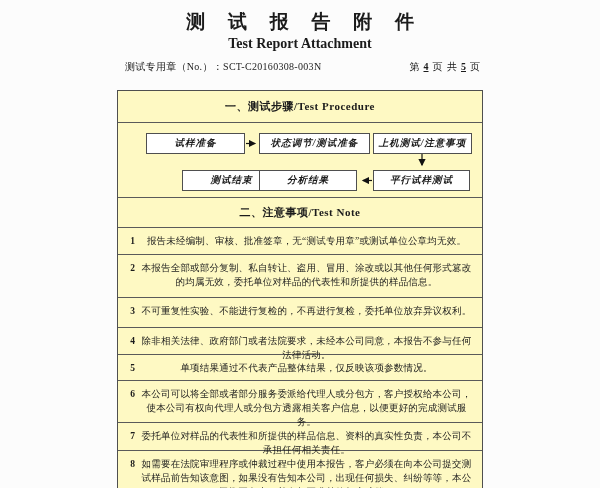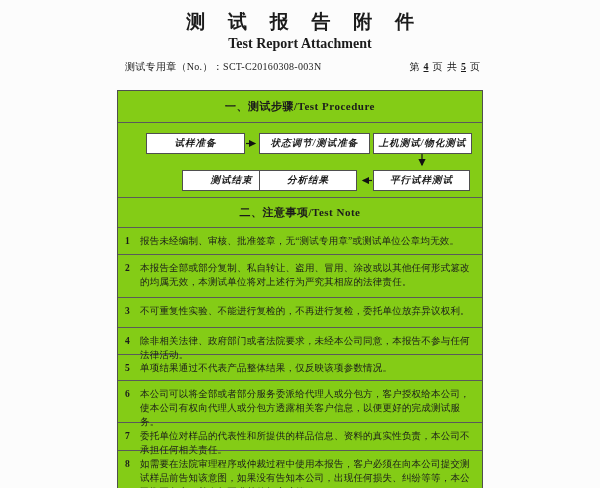--- a/index.html
+++ b/index.html
@@ -33,22 +33,23 @@
     font-size:10px;
   }
   .meta-left span { letter-spacing:0.3px; }
   .page-ind span { margin:0 1px; }
   .pg-num { text-decoration:underline; font-weight:bold; padding:0 2px; }
 
   .doc-table {
     position:absolute;
     left:117px; top:90px; width:366px;
     border:1px solid #4f4f4f;
-    background:#84cc16;
+    background:#fef9c3;
     box-sizing:border-box;
+    text-align:center;
   }
   .t-row { border-top:1px solid #5a5a5a; box-sizing:border-box; }
   .t-row:first-child { border-top:none; }
   .section-header {
     height:31px;
     display:flex; align-items:center; justify-content:center;
     font-weight:bold; font-size:11px;
     letter-spacing:0.5px;
   }
   .flow {
@@ -115,35 +116,35 @@
         </marker>
       </defs>
       <line x1="128" y1="20.5" x2="137" y2="20.5" stroke="#111" stroke-width="1.2" marker-end="url(#ah)"></line>
       <line x1="240" y1="20.5" x2="250" y2="20.5" stroke="#111" stroke-width="1.2" marker-end="url(#ah)"></line>
       <line x1="304" y1="31" x2="304" y2="42" stroke="#111" stroke-width="1.2" marker-end="url(#ah)"></line>
       <line x1="254" y1="57.5" x2="245" y2="57.5" stroke="#111" stroke-width="1.2" marker-end="url(#ah)"></line>
       <line x1="140" y1="57.5" x2="132" y2="57.5" stroke="#111" stroke-width="1.2" marker-end="url(#ah)"></line>
     </svg>
     <div class="fbox b1">试样准备</div>
     <div class="fbox b2">状态调节/测试准备</div>
-    <div class="fbox b3">上机测试/物化测试</div>
+    <div class="fbox b3">上机测试/注意事项</div>
     <div class="fbox b4">测试结束</div>
     <div class="fbox b5">分析结果</div>
     <div class="fbox b6">平行试样测试</div>
   </div>
 
   <div class="t-row section-header" style="height:30px">二、注意事项/Test Note</div>
 
   <div class="t-row note h27">
     <span class="note-no">1</span>
     <span class="note-text">报告未经编制、审核、批准签章，无“测试专用章”或测试单位公章均无效。</span>
   </div>
   <div class="t-row note h43">
     <span class="note-no">2</span>
-    <span class="note-text">本报告全部或部分复制、私自转让、盗用、冒用、涂改或以其他任何形式篡改的均属无效，本测试单位将对上述行为严究其相应的法律责任。</span>
+    <span class="note-text">本报告全部或部分复制、私自转让、盗用、冒用、涂改或以其他任何形式篡改的均属无效，委托单位对样品的代表性和所提供的样品信息。</span>
   </div>
   <div class="t-row note h30">
     <span class="note-no">3</span>
     <span class="note-text">不可重复性实验、不能进行复检的，不再进行复检，委托单位放弃异议权利。</span>
   </div>
   <div class="t-row note h27">
     <span class="note-no">4</span>
     <span class="note-text">除非相关法律、政府部门或者法院要求，未经本公司同意，本报告不参与任何法律活动。</span>
   </div>
   <div class="t-row note h26">

